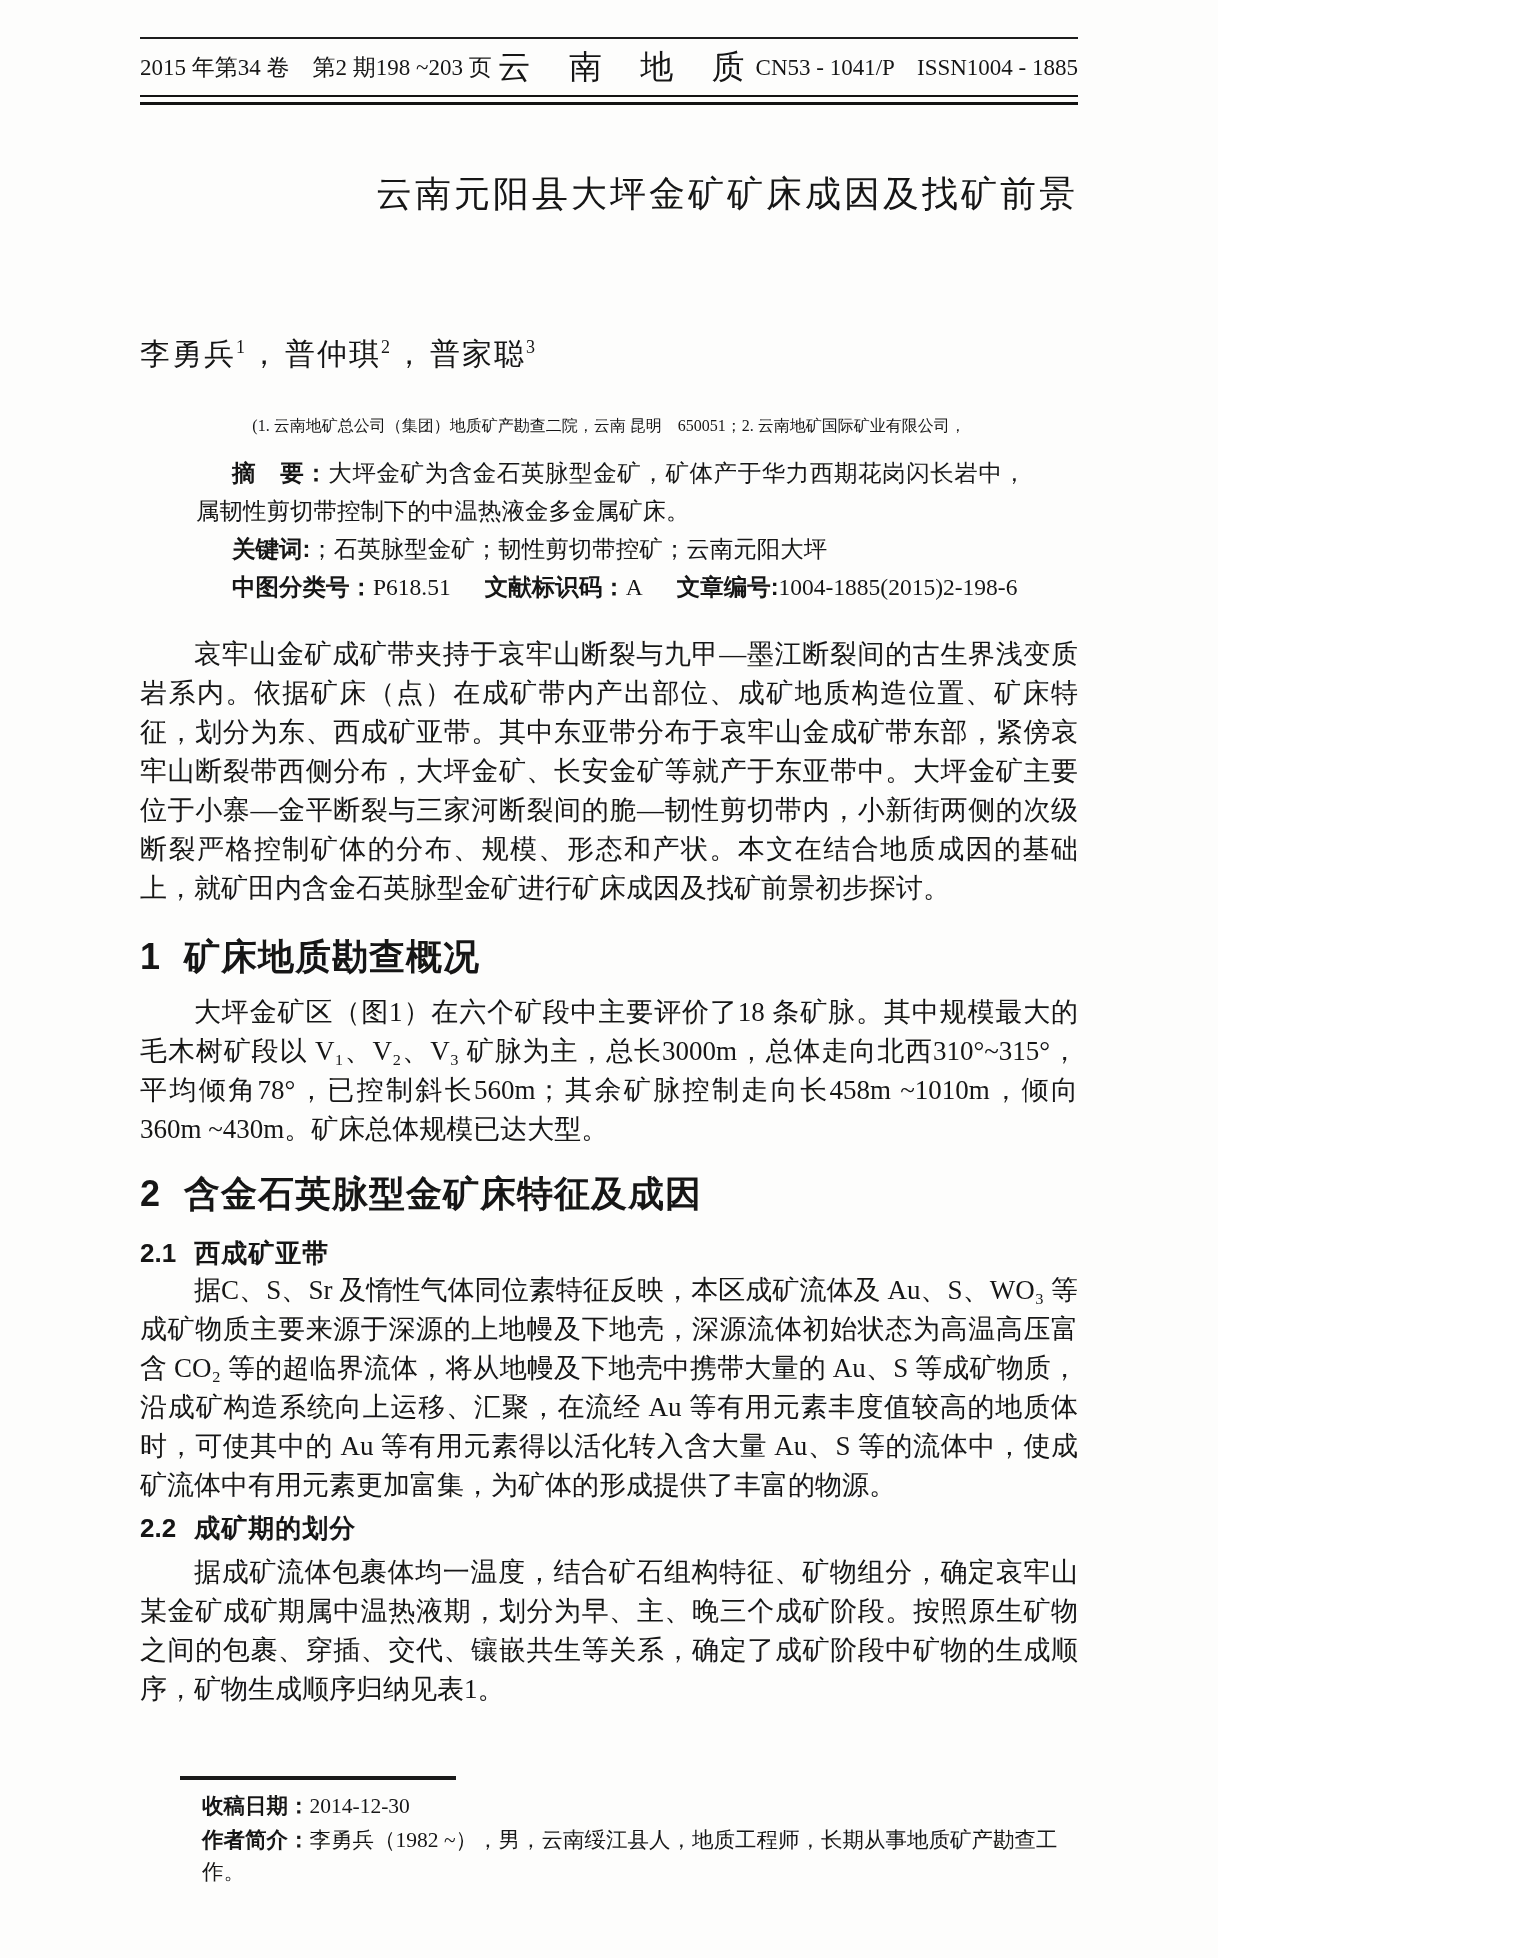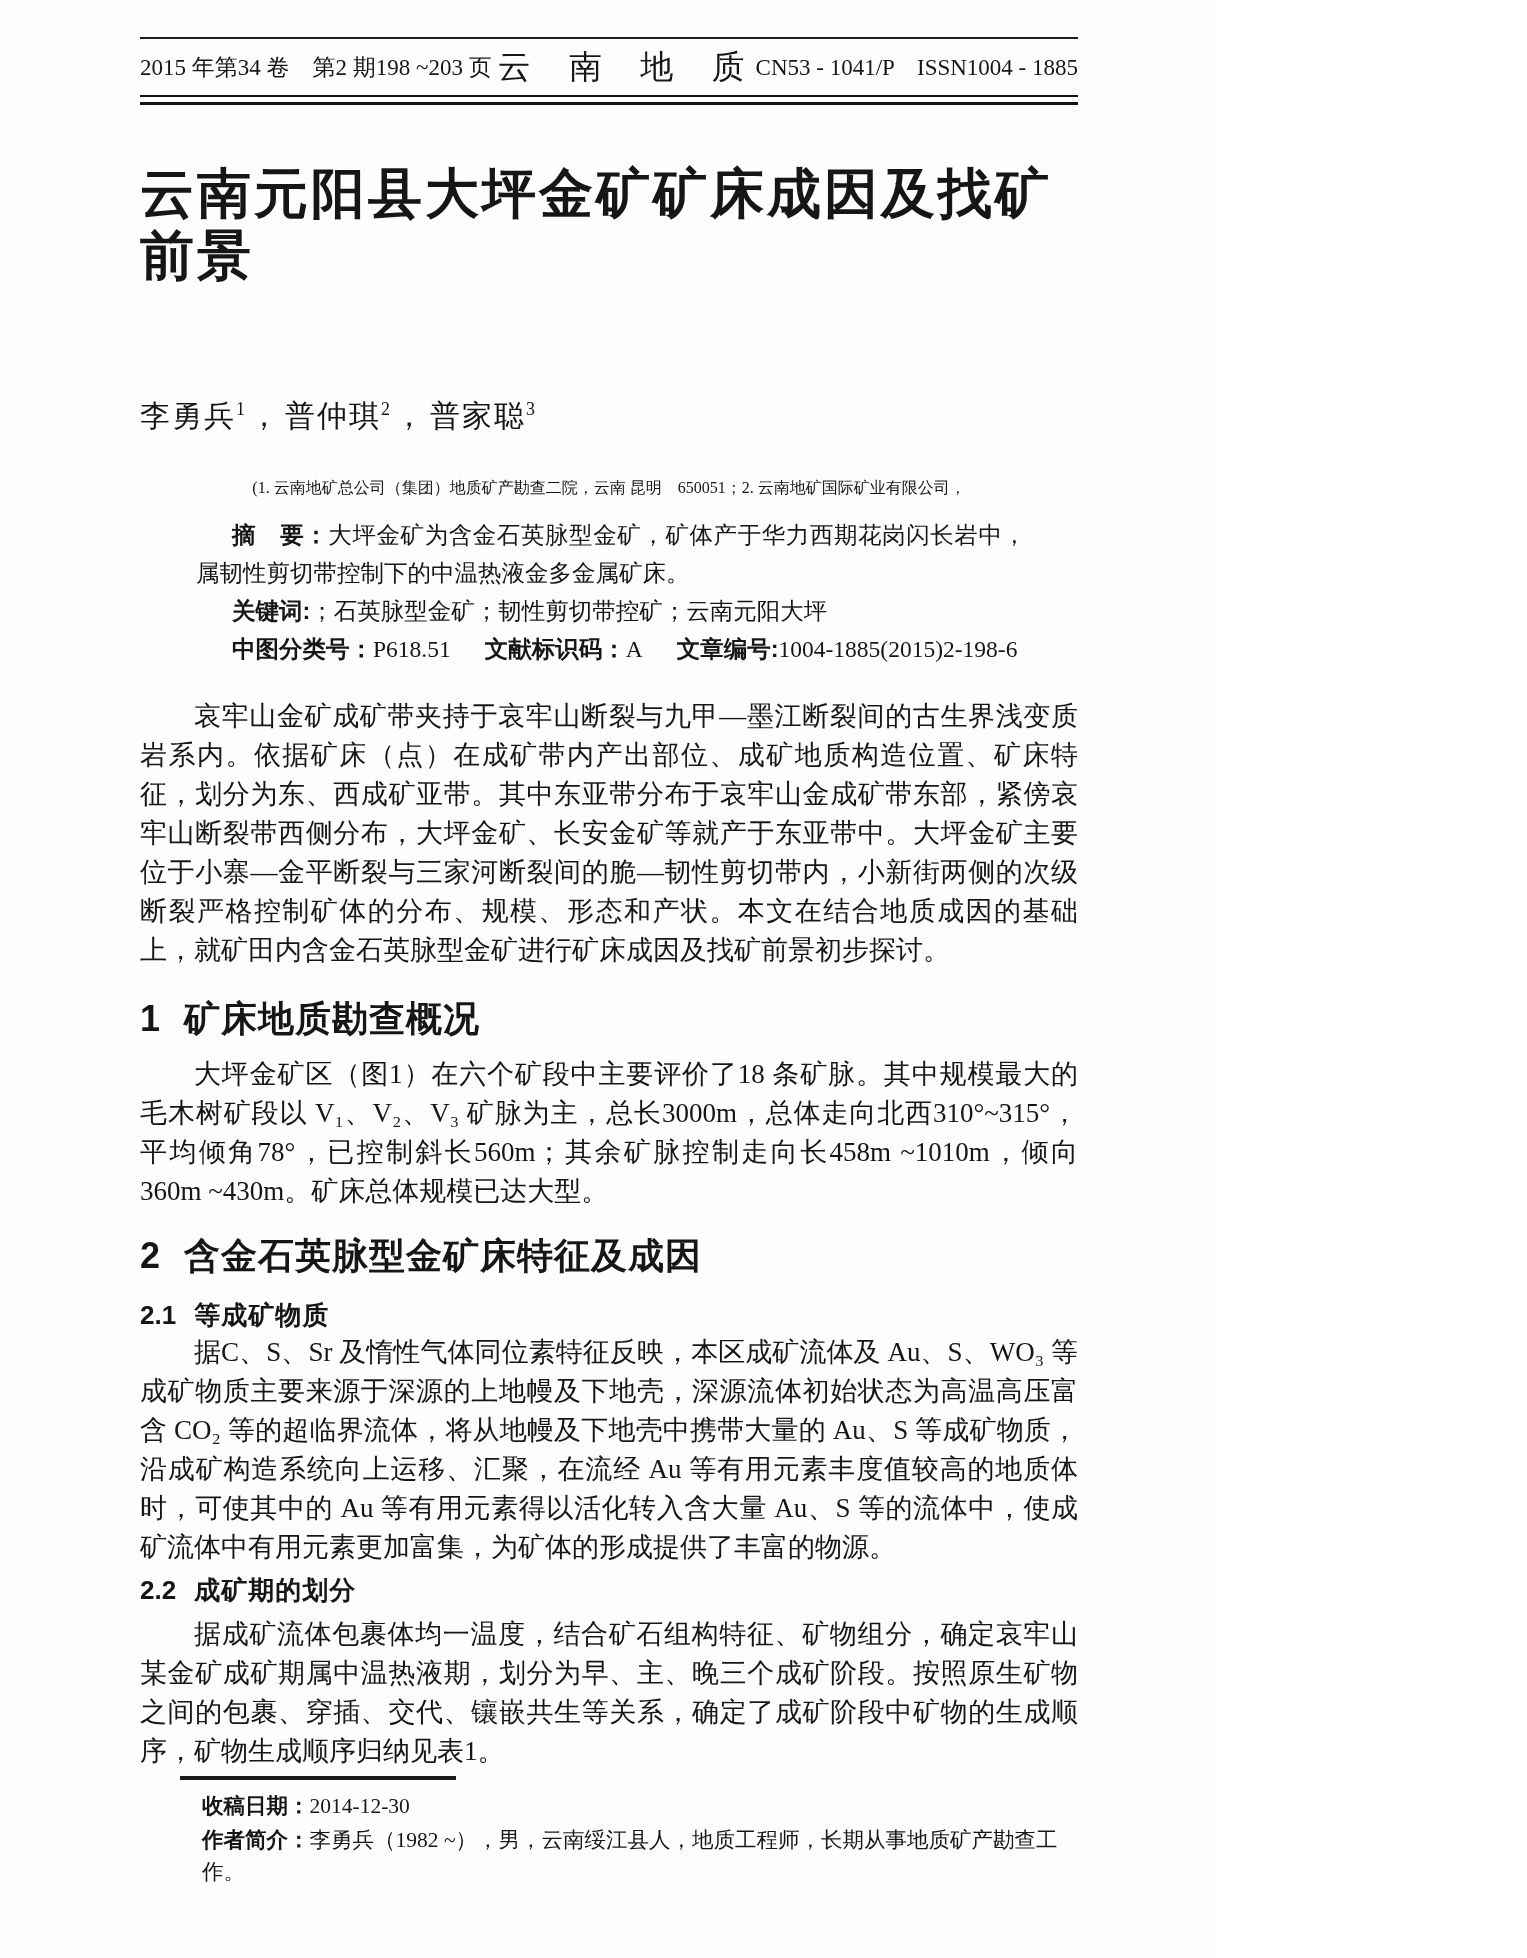--- a/index.html
+++ b/index.html
@@ -21,22 +21,22 @@
   }
   .journal-name { font-size:33px; letter-spacing:15px; margin-right:-10px; }
   .double-rule {
     border-top:2px solid #131313;
     border-bottom:3.5px solid #131313;
     height:4.5px;
   }
 
   
   .title {
-    margin:58px 0 0; text-align:left;
-    font-size:54px; font-weight:700; letter-spacing:3px; line-height:62px;
+    margin:58px 0 0; text-align:right;
+    font-size:36px; font-weight:400; letter-spacing:3px; line-height:62px;
   }
   .authors {
     margin-top:100px; text-align:left;
     font-size:30px; letter-spacing:2px; line-height:44px;
   }
   .authors sup { font-size:18px; vertical-align:super; letter-spacing:0; }
   .author-sep { margin:0 4px; }
 
   .affiliations {
     margin-top:30px; text-align:center;
@@ -114,21 +114,21 @@
       <p><span class="hei">中图分类号：</span><span>P618.51</span><span class="hei meta-gap">文献标识码：</span><span>A</span><span class="hei meta-gap">文章编号:</span><span>1004-1885(2015)2-198-6</span></p>
     </div>
 
     <p class="body-para intro">哀牢山金矿成矿带夹持于哀牢山断裂与九甲—墨江断裂间的古生界浅变质岩系内。依据矿床（点）在成矿带内产出部位、成矿地质构造位置、矿床特征，划分为东、西成矿亚带。其中东亚带分布于哀牢山金成矿带东部，紧傍哀牢山断裂带西侧分布，大坪金矿、长安金矿等就产于东亚带中。大坪金矿主要位于小寨—金平断裂与三家河断裂间的脆—韧性剪切带内，小新街两侧的次级断裂严格控制矿体的分布、规模、形态和产状。本文在结合地质成因的基础上，就矿田内含金石英脉型金矿进行矿床成因及找矿前景初步探讨。</p>
 
     <h2 class="sec" id="sec1"><span class="sec-num">1</span><span>矿床地质勘查概况</span></h2>
     <p class="body-para" id="para-s1">大坪金矿区（图1）在六个矿段中主要评价了18 条矿脉。其中规模最大的毛木树矿段以 V₁、V₂、V₃ 矿脉为主，总长3000m，总体走向北西310°~315°，平均倾角78°，已控制斜长560m；其余矿脉控制走向长458m ~1010m，倾向360m ~430m。矿床总体规模已达大型。</p>
 
     <h2 class="sec" id="sec2"><span class="sec-num">2</span><span>含金石英脉型金矿床特征及成因</span></h2>
 
-    <h3 class="subsec" id="subsec21"><span class="sub-num">2.1</span><span>等成矿物质</span></h3>
+    <h3 class="subsec" id="subsec21"><span class="sub-num">2.1</span><span>西成矿亚带</span></h3>
     <p class="body-para" id="para-s21">据C、S、Sr 及惰性气体同位素特征反映，本区成矿流体及 Au、S、WO₃ 等成矿物质主要来源于深源的上地幔及下地壳，深源流体初始状态为高温高压富含 CO₂ 等的超临界流体，将从地幔及下地壳中携带大量的 Au、S 等成矿物质，沿成矿构造系统向上运移、汇聚，在流经 Au 等有用元素丰度值较高的地质体时，可使其中的 Au 等有用元素得以活化转入含大量 Au、S 等的流体中，使成矿流体中有用元素更加富集，为矿体的形成提供了丰富的物源。</p>
 
     <h3 class="subsec" id="subsec22"><span class="sub-num">2.2</span><span>成矿期的划分</span></h3>
     <p class="body-para" id="para-s22">据成矿流体包裹体均一温度，结合矿石组构特征、矿物组分，确定哀牢山某金矿成矿期属中温热液期，划分为早、主、晚三个成矿阶段。按照原生矿物之间的包裹、穿插、交代、镶嵌共生等关系，确定了成矿阶段中矿物的生成顺序，矿物生成顺序归纳见表1。</p>
 
   </div>
 
   <div class="footer">
     <div class="footer-rule"></div>
     <p class="first"><span class="hei">收稿日期：</span><span>2014-12-30</span></p>

